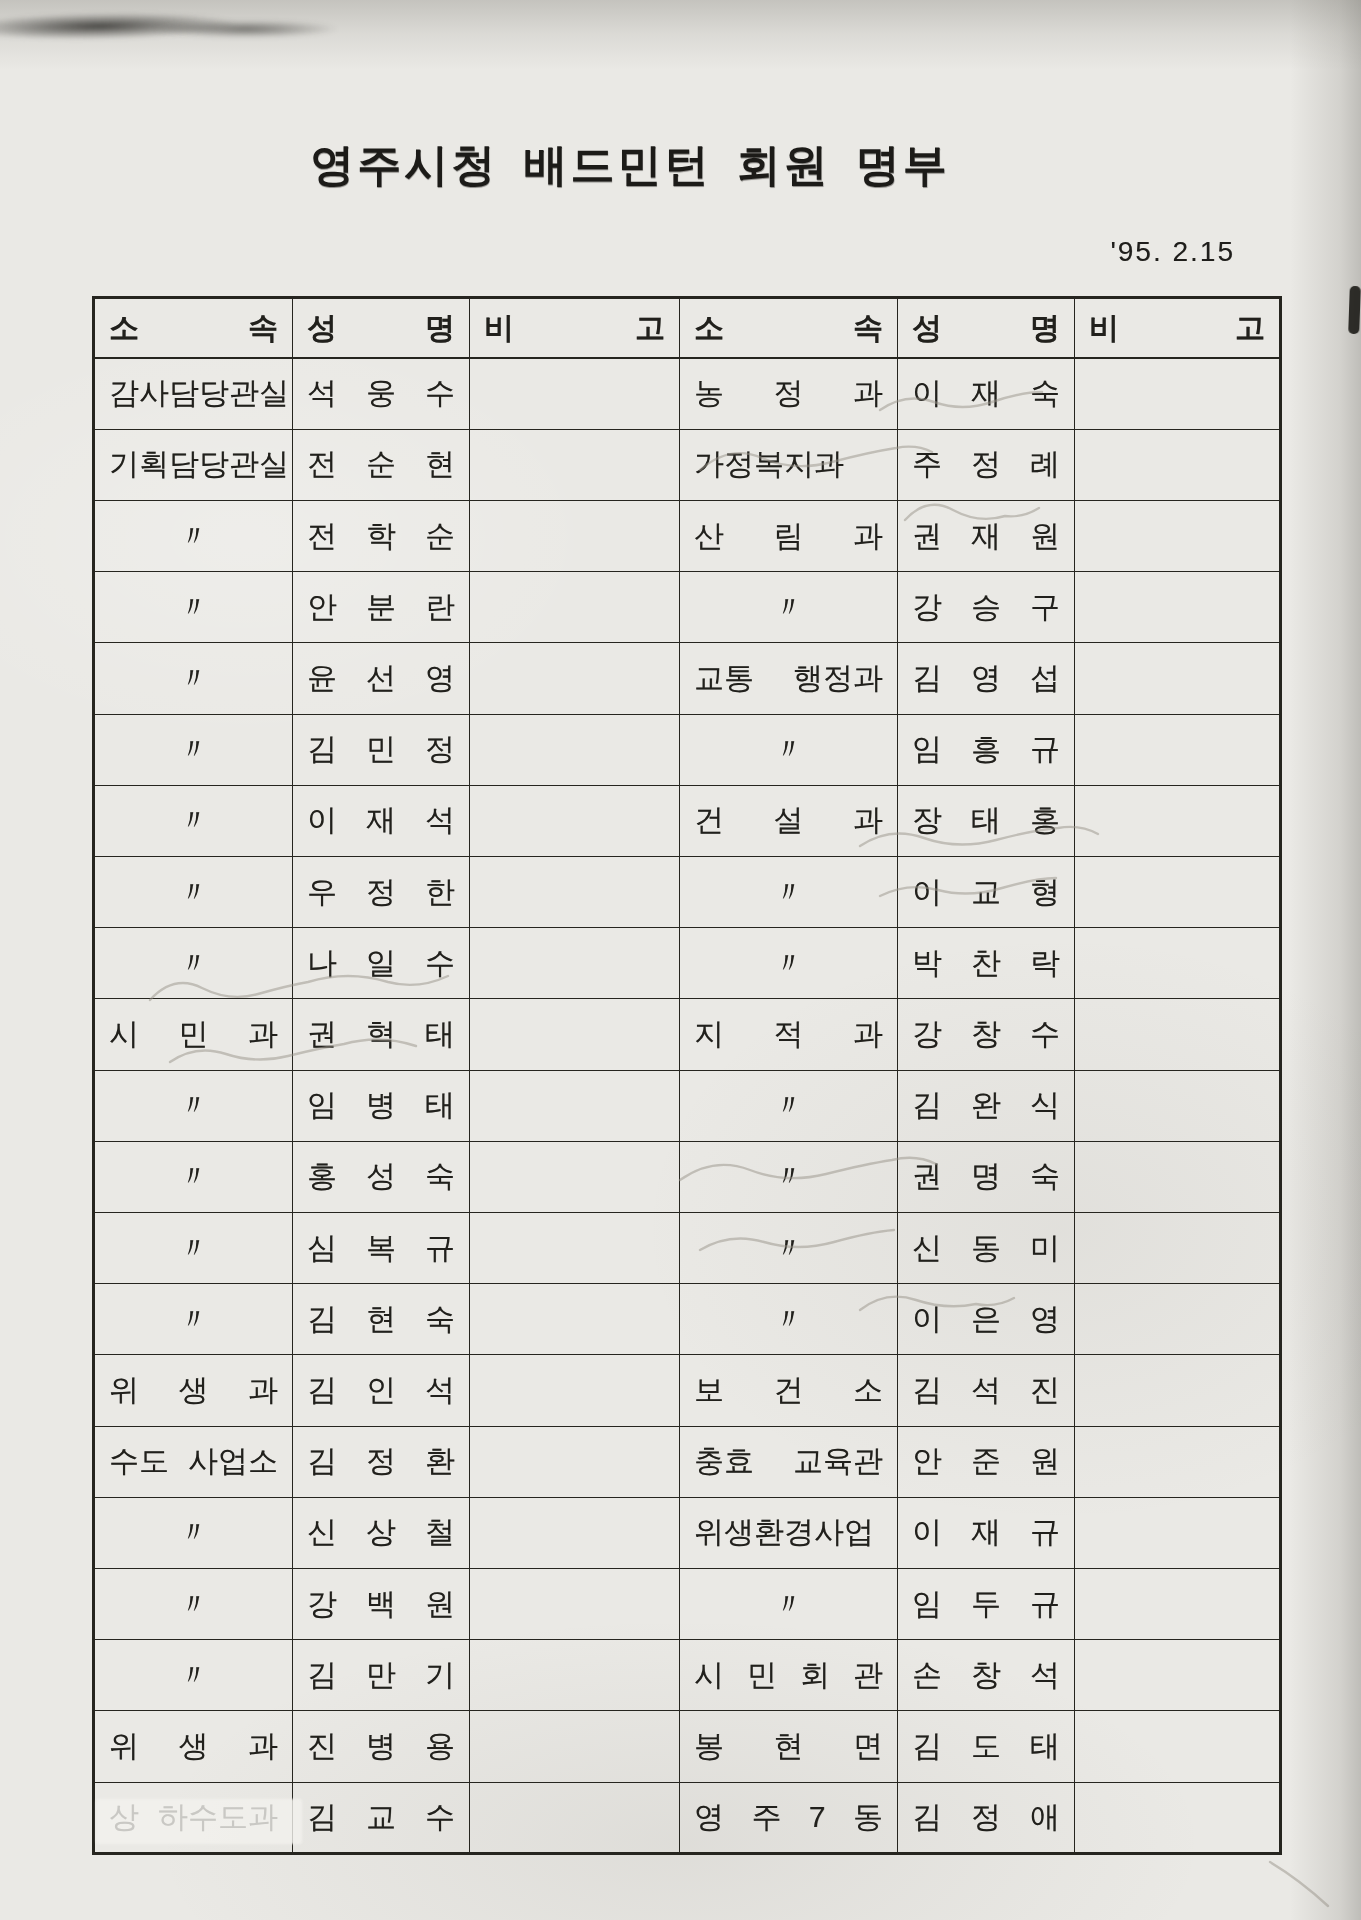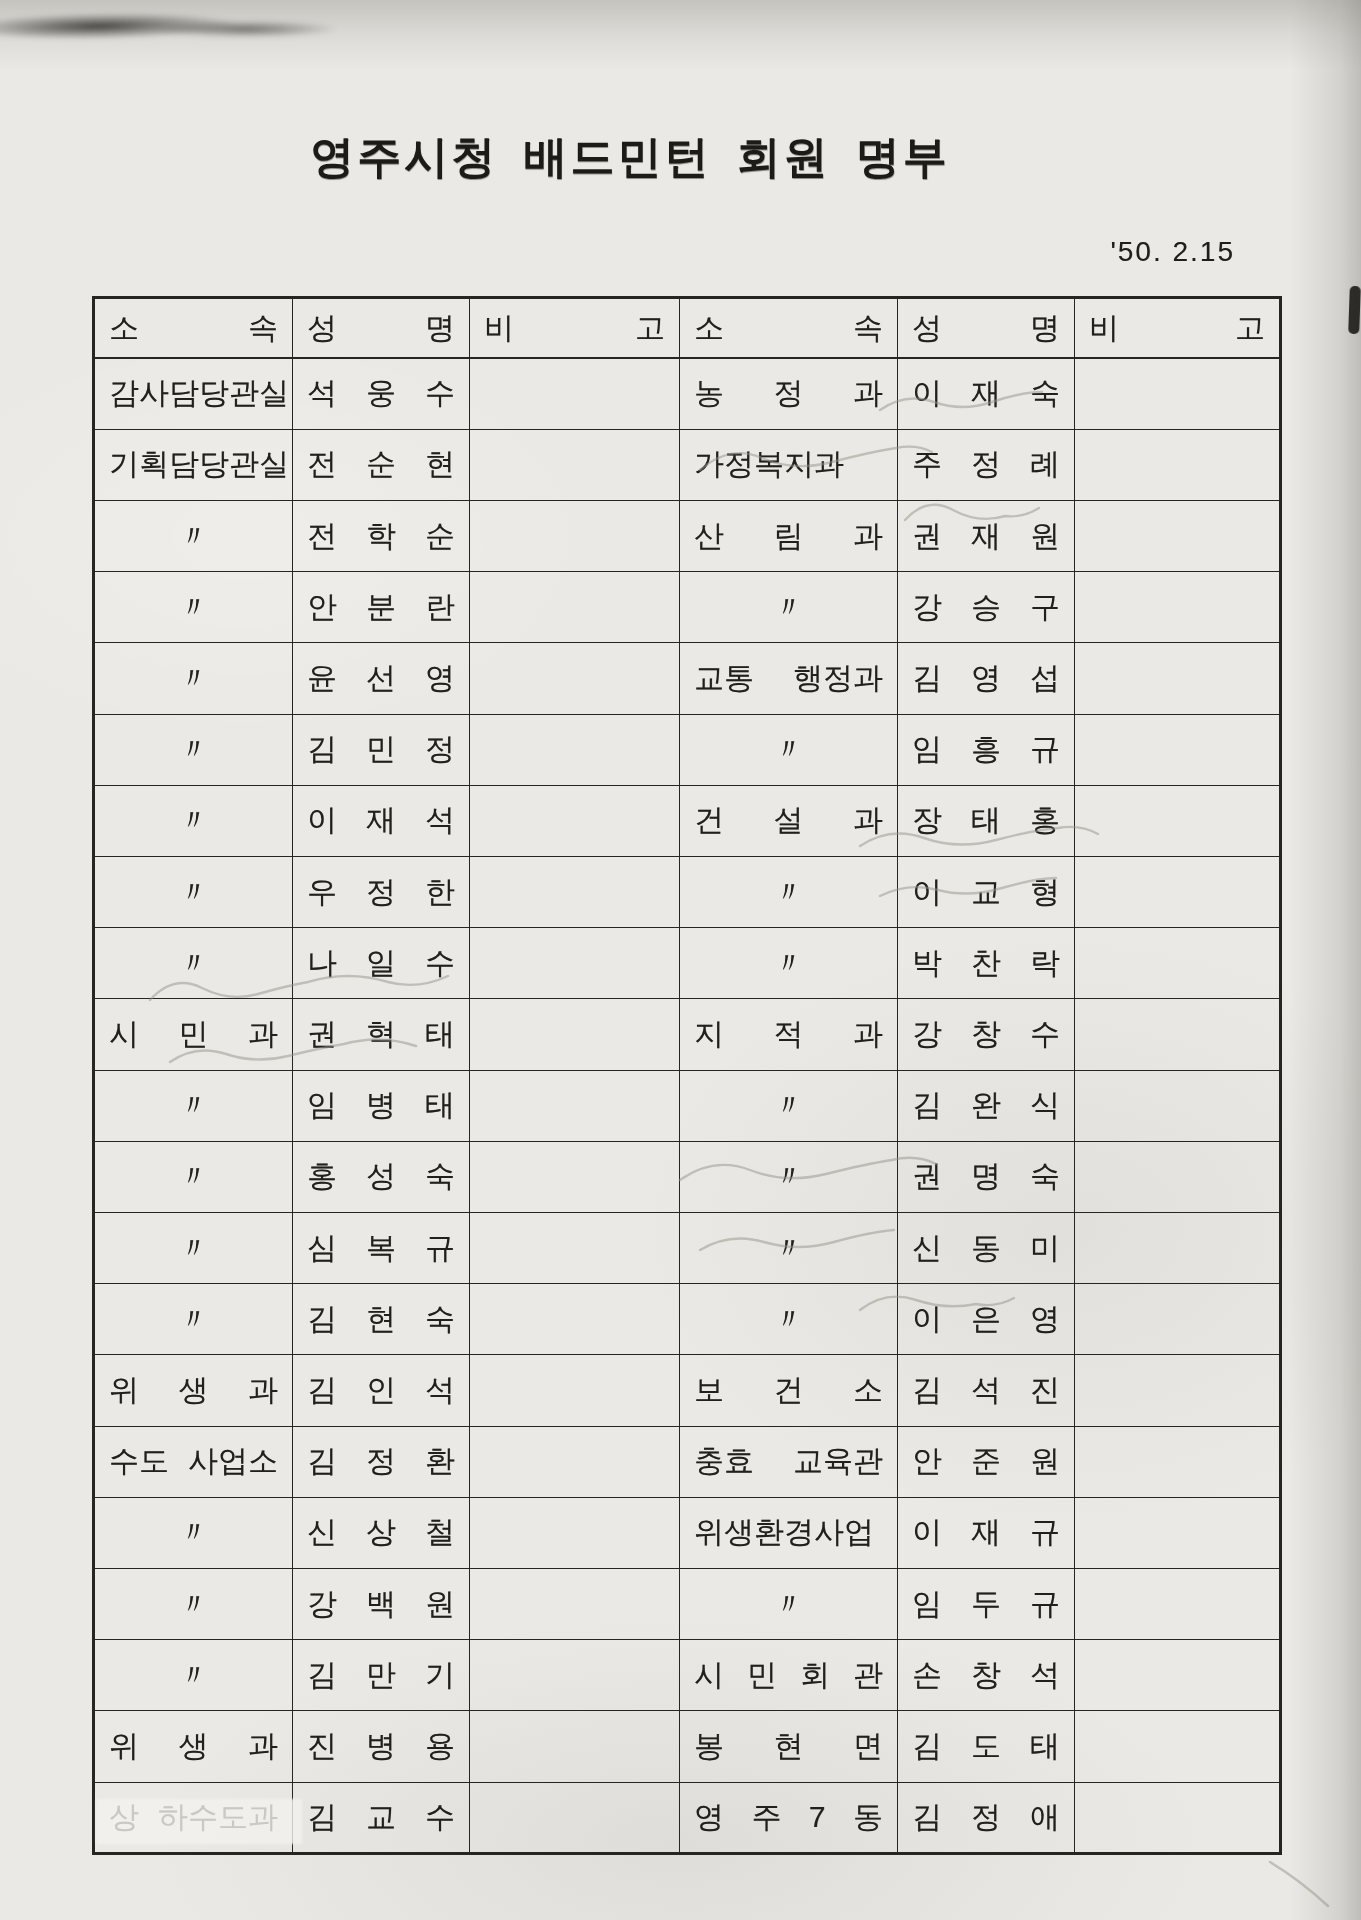--- a/index.html
+++ b/index.html
@@ -20,21 +20,21 @@
       radial-gradient(520px 300px at 18% 28%, rgba(255,255,255,.20), rgba(255,255,255,0) 70%),
       radial-gradient(600px 420px at 78% 64%, rgba(120,116,108,.08), rgba(120,116,108,0) 70%),
       radial-gradient(700px 300px at 50% 96%, rgba(120,116,108,.10), rgba(120,116,108,0) 75%);
     font-family:"Liberation Sans","DejaVu Sans",sans-serif;
     color:var(--ink);
   }
 
   
   .doc-title{
     position:absolute;
-    left:630px;top:128px;
+    left:630px;top:136px;
     transform:translateX(-50%);
     white-space:nowrap;
     font-size:44px;
     font-weight:bold;
     letter-spacing:3px;
     word-spacing:10px;
     color:#1c1b18;
     text-shadow:0.4px 0.6px 0.7px rgba(28,27,24,.45);
   }
   .doc-date{
@@ -71,21 +71,21 @@
     overflow:hidden;
     white-space:nowrap;
     text-shadow:0.35px 0.45px 0.6px rgba(30,29,25,.40);
   }
   table.roster{border:3px solid var(--line);}
   table.roster thead th{height:58px;font-weight:normal;}
   table.roster tbody tr{height:57.6px;}
 
   
   td.r-half, th.r-half{border-left:3.4px solid var(--line);}
-  table.roster thead tr th{border-bottom:2.2px solid var(--line);}
+  table.roster thead tr th{border-bottom:2.2px solid var(--line);font-weight:bold;}
 
   .jspread{text-align:justify;text-align-last:justify;-moz-text-align-last:justify;}
   th.jspread{padding:0 42px;}
   td.c-name{padding:0 20px;}
   td.ditto{
     text-align:center;text-align-last:center;-moz-text-align-last:center;
     font-size:27px;
   }
 
   
@@ -113,21 +113,21 @@
     filter:blur(1px);
   }
   svg.scribbles{left:0;top:0;z-index:5;}
 </style>
 </head>
 <body>
 
 <div class="page">
 
   <div class="doc-title">영주시청 배드민턴 회원 명부</div>
-  <div class="doc-date">'50. 2.15</div>
+  <div class="doc-date">'95. 2.15</div>
 
   <table class="roster">
     <colgroup>
       <col class="w-dept-l">
         <col class="w-name-l">
         <col class="w-note-l">
       <col class="w-dept-r">
         <col class="w-name-r">
         <col class="w-note-r">
     </colgroup>

